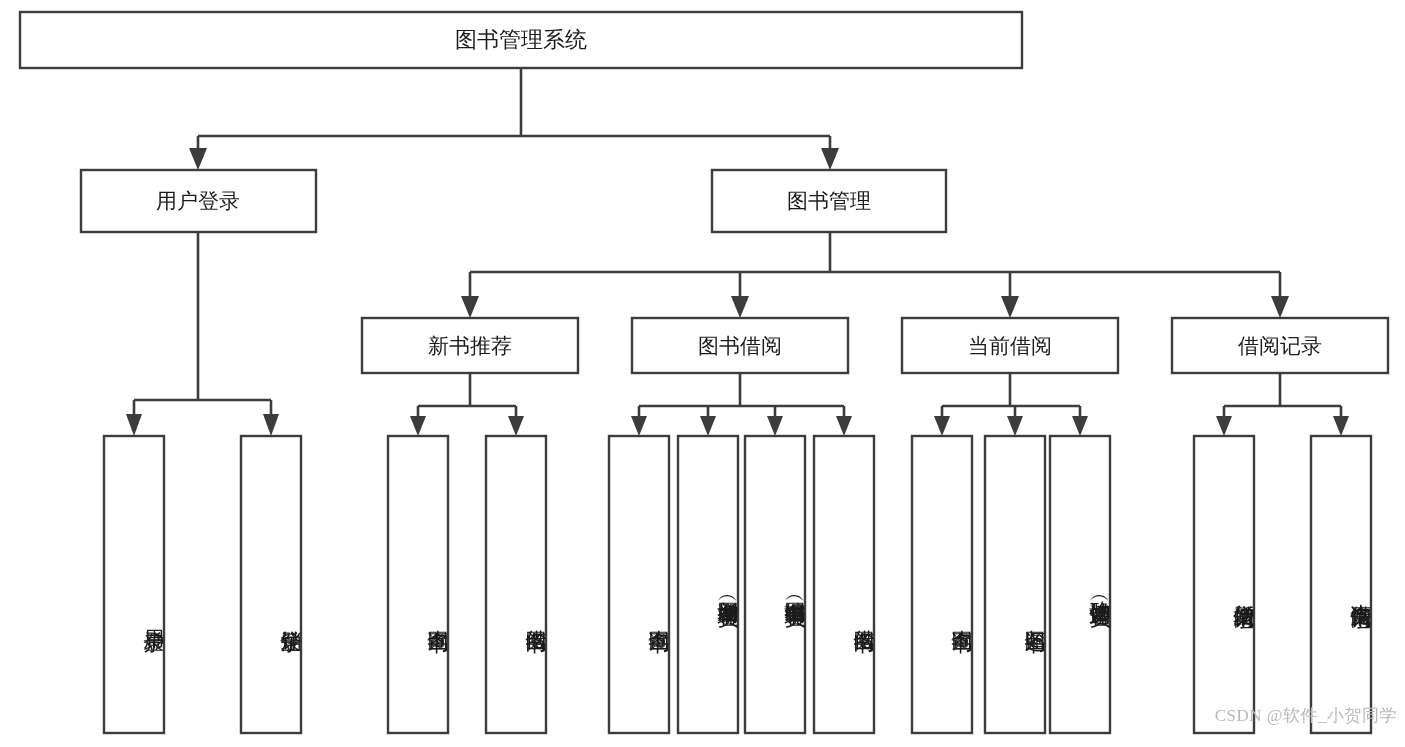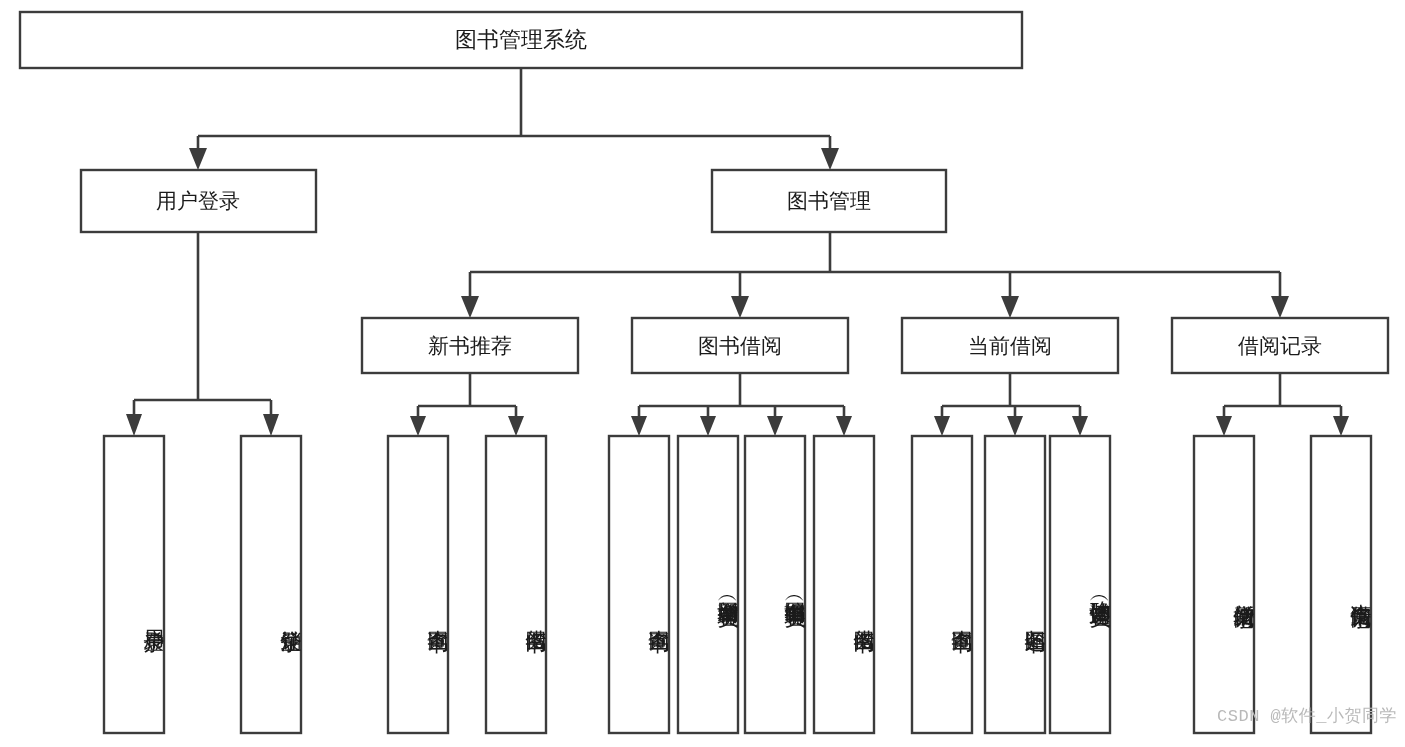--- a/index.html
+++ b/index.html
@@ -70,21 +70,21 @@
     letter-spacing: 1px;
     display: flex;
     align-items: flex-start;
     justify-content: center;
     pointer-events: none;
   }
   .watermark {
     position: absolute;
     right: 8px;
     bottom: 4px;
-    font-family: Liberation Mono, monospace;
+    font-family: Liberation Serif, serif;
     font-size: 17px;
     color: #b9b9b9;
     letter-spacing: 0.5px;
     white-space: nowrap;
   }
 </style>
 </head>
 <body>
 
 <div id="diagram-root">

